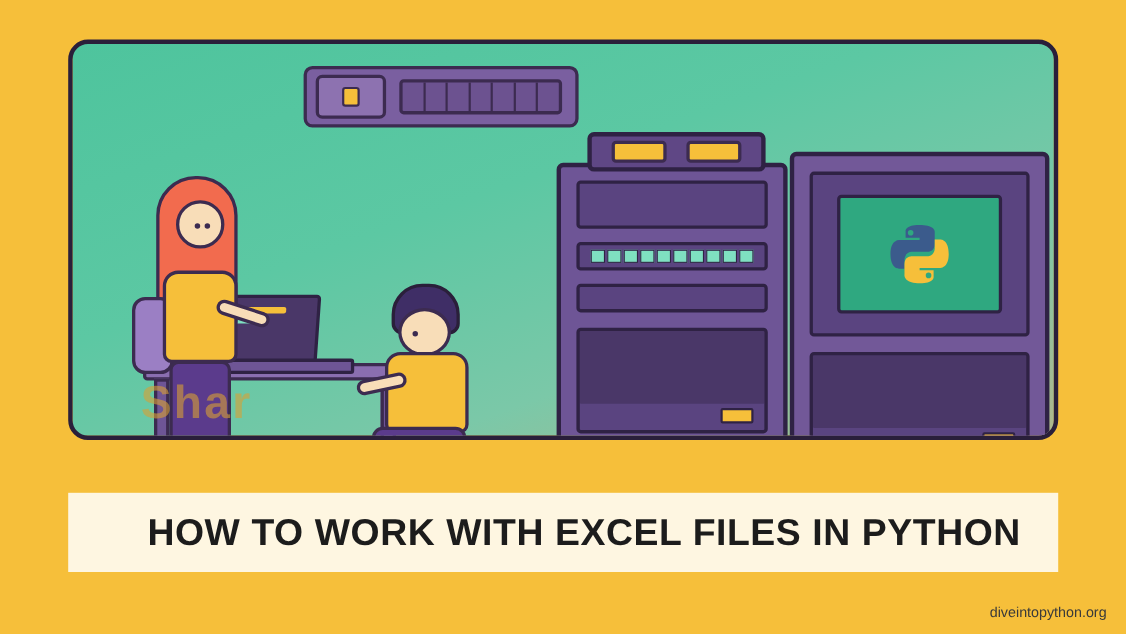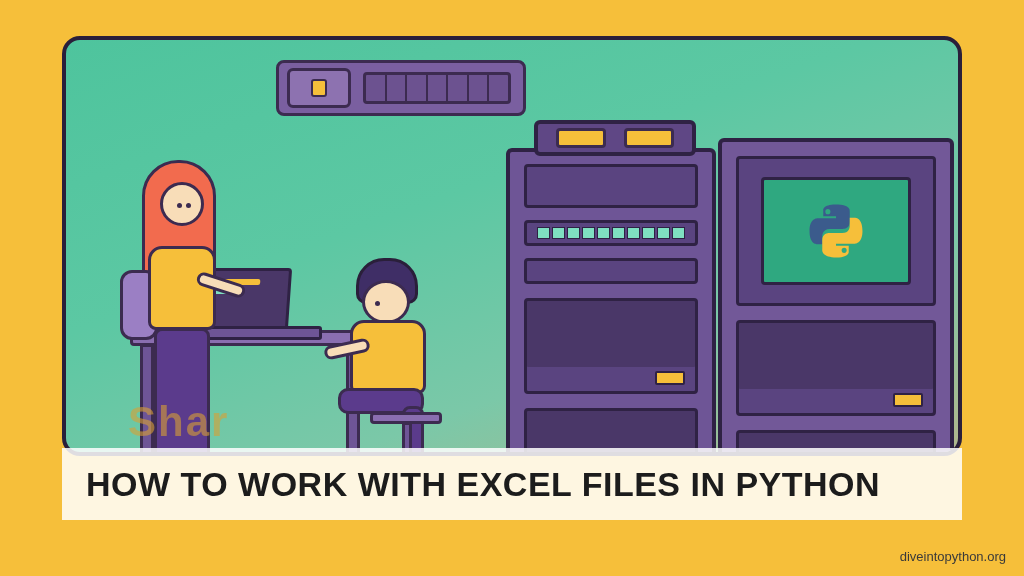--- a/index.html
+++ b/index.html
@@ -9,21 +9,21 @@
     background: #F6BF3A;
     font-family: Arial, Helvetica, sans-serif;
     position: relative;
     overflow: hidden;
   }
   .frame {
     position: absolute;
     left: 62px;
     top: 36px;
     width: 900px;
-    height: 420px;
+    height: 364px;
     background: linear-gradient(160deg, #4EC49D 0%, #5CC8A3 40%, #7BC8A8 70%, #B0B78C 100%);
     border: 4px solid #2A1F3A;
     border-radius: 18px;
     overflow: hidden;
   }
 
   
   .wall-rack {
     position: absolute;
     left: 210px;
@@ -379,21 +379,21 @@
   
   .banner {
     position: absolute;
     left: 62px;
     top: 448px;
     width: 900px;
     height: 72px;
     background: rgba(255,255,255,0.85);
     display: flex;
     align-items: center;
-    padding-left: 24px;
+    padding-left: 72px;
   }
   .banner h1 {
     font-size: 34px;
     font-weight: 800;
     letter-spacing: 0.5px;
     color: #1C1C1C;
   }
 
   .credit {
     position: absolute;

